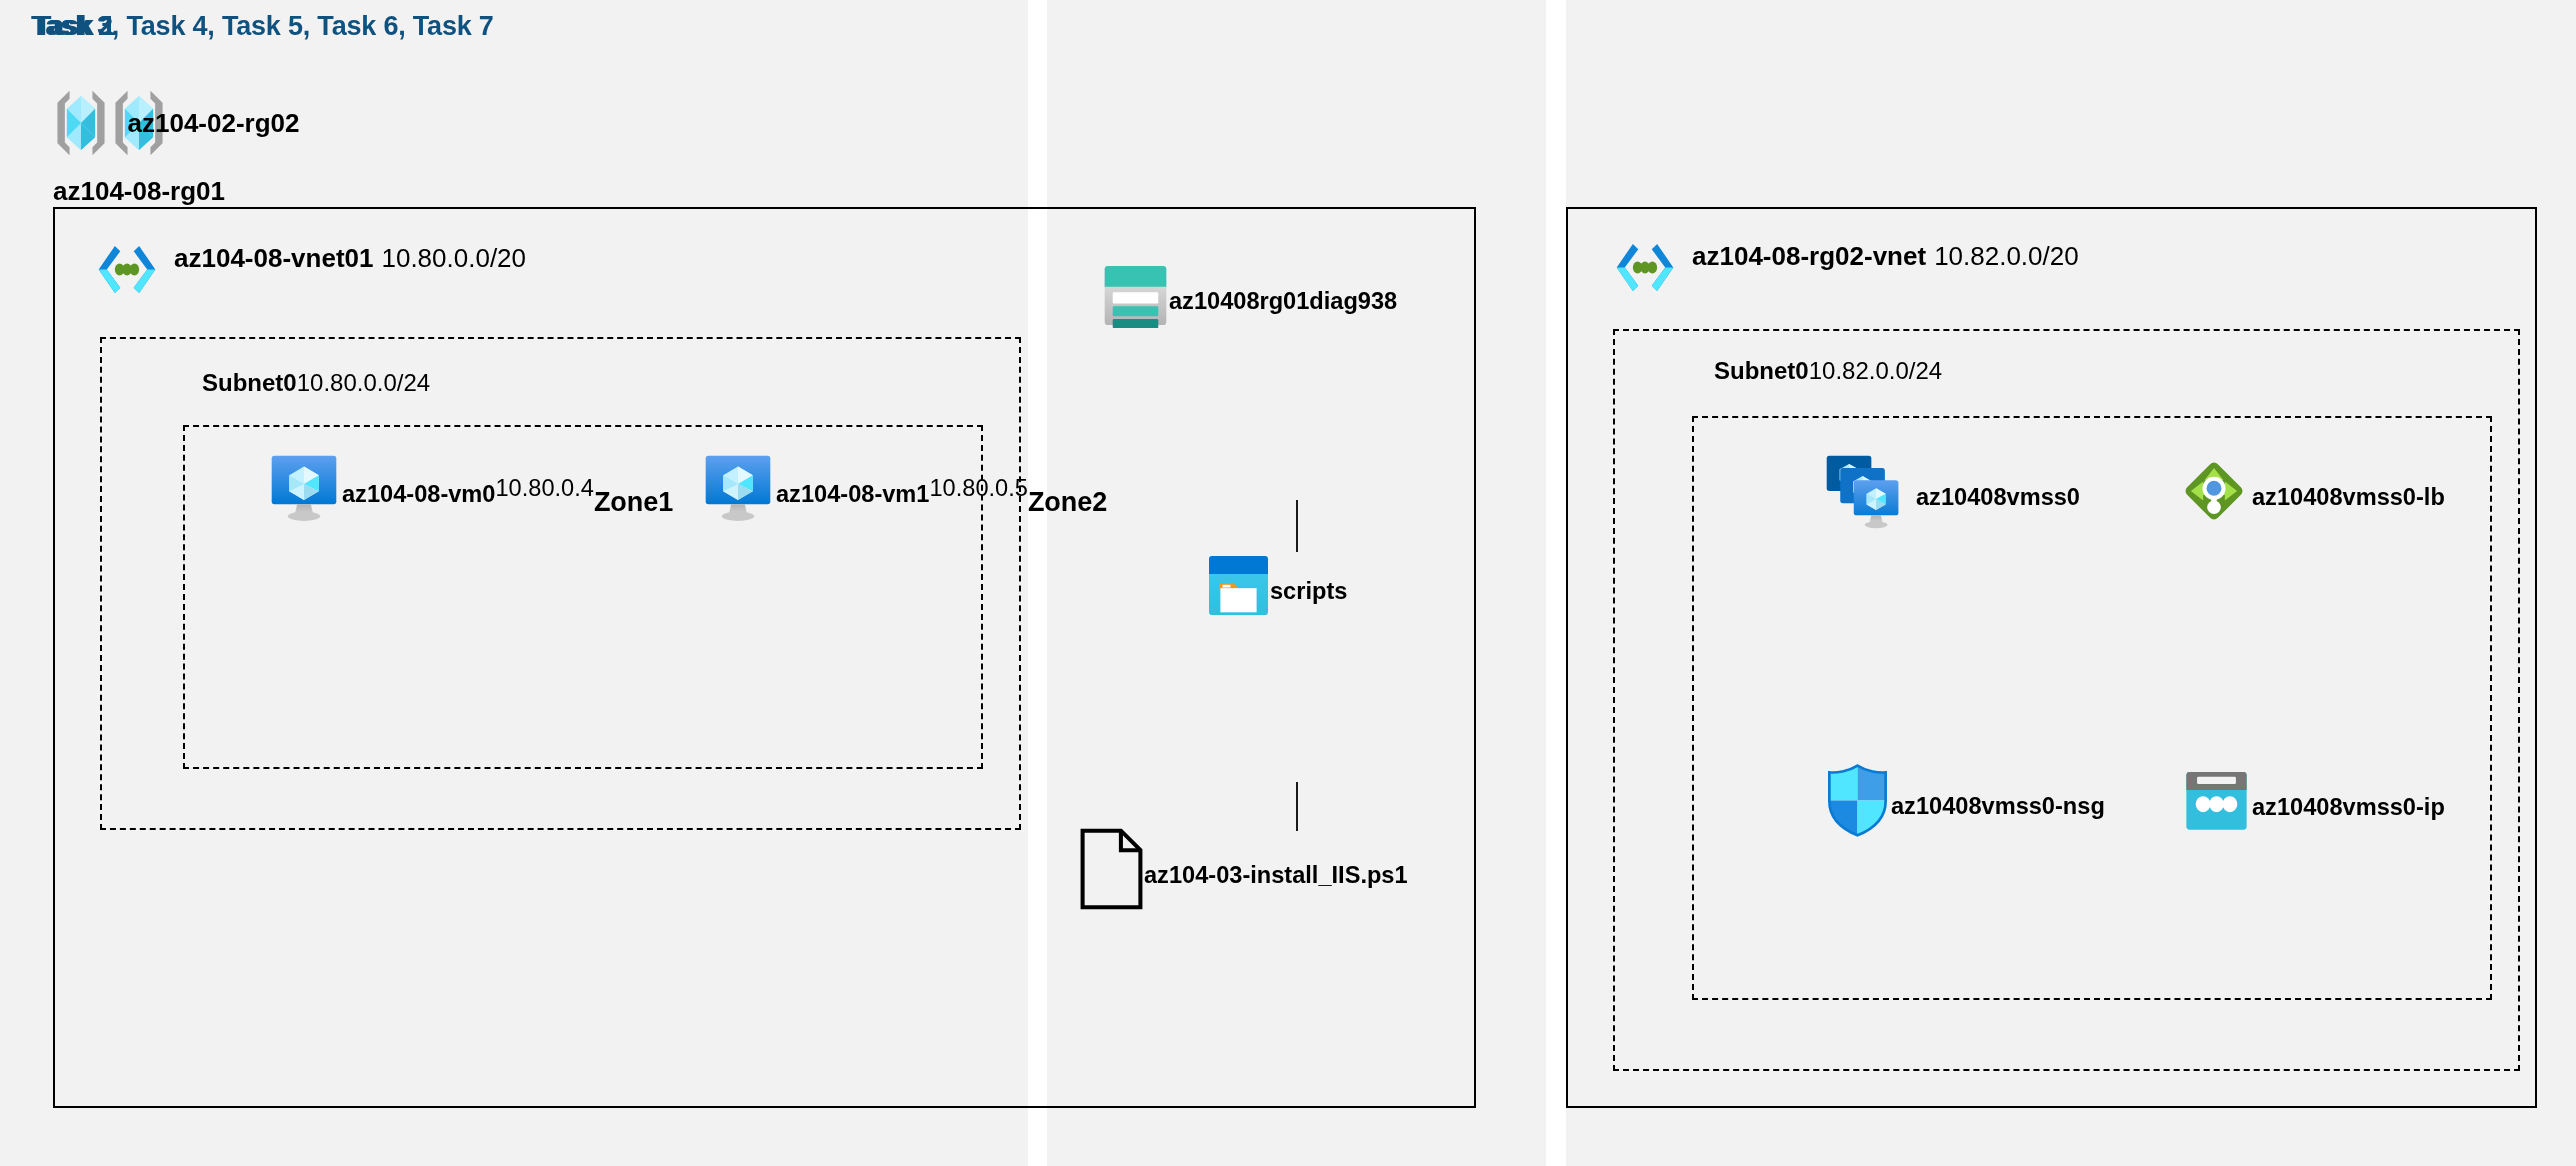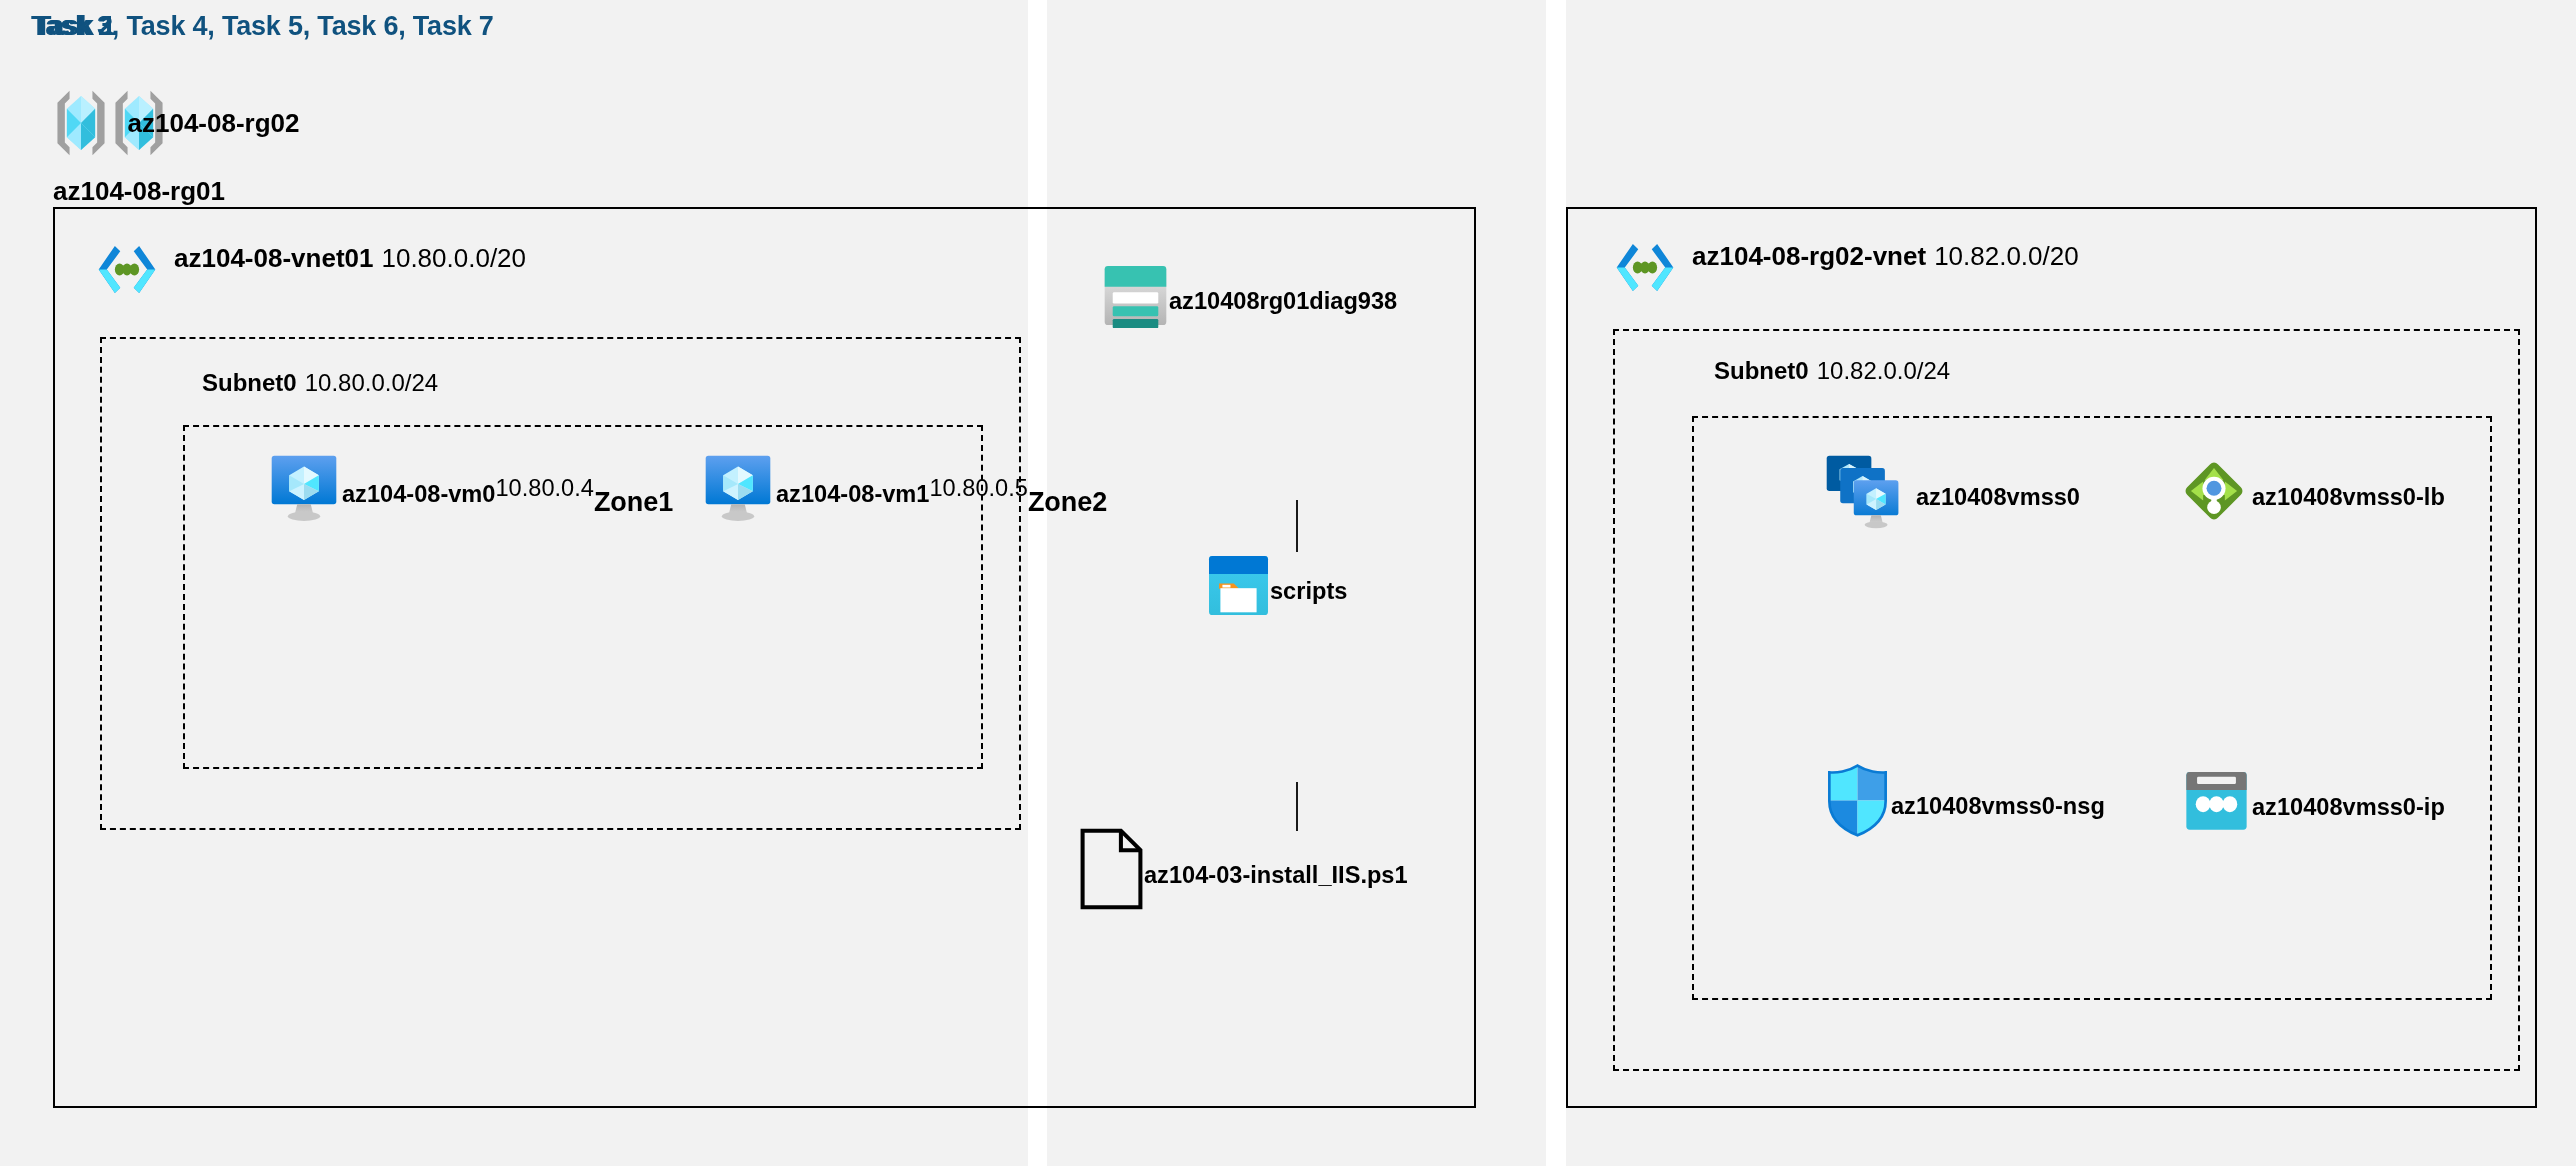--- a/index.html
+++ b/index.html
@@ -38,21 +38,21 @@
   .dashed{position:absolute;border:2px dashed #000;}
   #subnet0-a{left:100px;top:337px;width:917px;height:489px;}
   #inner-a{left:183px;top:425px;width:796px;height:340px;}
   #subnet0-b{left:1613px;top:329px;width:903px;height:738px;}
   #inner-b{left:1692px;top:416px;width:796px;height:580px;}
 
   .subnet-label{position:absolute;white-space:nowrap;font-size:24px;color:#000;}
   #subnet0-a-label{left:202px;top:369px;}
   #subnet0-b-label{left:1714px;top:357px;}
   .subnet-label b{font-weight:bold;}
-  .subnet-label span{font-weight:normal;margin-left:8px;text-align:right;}
+  .subnet-label span{font-weight:normal;margin-left:0;text-align:right;}
 
   
   .node{position:absolute;display:flex;flex-direction:row;align-items:center;}
   .node .nm{font-size:23.6px;font-weight:bold;color:#000;white-space:nowrap;
             margin-top:12px;text-align:center;line-height:1.22;}
   .node .ip{font-size:23.6px;font-weight:normal;color:#000;white-space:nowrap;
             text-align:center;line-height:1.3;}
   .node .zone{font-size:27px;font-weight:bold;color:#000;white-space:nowrap;
               margin-top:28px;text-align:center;}
 
@@ -115,21 +115,21 @@
       <path d="M26 4 L8 22 L8 82 L26 100 L26 88 L19 81 L19 23 L26 16 Z" fill="#a0a0a0"></path>
       <path d="M60 4 L78 22 L78 82 L60 100 L60 88 L67 81 L67 23 L60 16 Z" fill="#a0a0a0"></path>
       <polygon points="43,12 64,31 64,73 43,92 22,73 22,31" fill="#9feaff"></polygon>
       <polygon points="43,12 64,31 43,52" fill="#b9f0ff"></polygon>
       <polygon points="43,52 64,31 64,73" fill="#32bedd"></polygon>
       <polygon points="43,52 64,73 43,92" fill="#32bedd"></polygon>
       <polygon points="43,52 43,92 22,73" fill="#9feaff"></polygon>
       <polygon points="43,52 22,73 22,31" fill="#50d8f5"></polygon>
     </svg>
   </span>
-  <span class="rg-label">az104-08-rg02</span>
+  <span class="rg-label">az104-02-rg02</span>
 </div>
 
 <div class="vnet-row" id="vnet01-row">
   <span>
     <svg width="62" height="53" viewBox="0 0 92 78">
       <path d="M28 4 L36 12 L16 39 L36 66 L28 74 L4 39 Z" fill="#0f86d8"></path>
       <path d="M16 39 L36 66 L28 74 L4 39 Z" fill="#50e6ff"></path>
       <path d="M64 4 L56 12 L76 39 L56 66 L64 74 L88 39 Z" fill="#0f86d8"></path>
       <path d="M76 39 L56 66 L64 74 L88 39 Z" fill="#50e6ff"></path>
       <ellipse cx="35" cy="39" rx="7" ry="9" fill="#5e9624"></ellipse>

